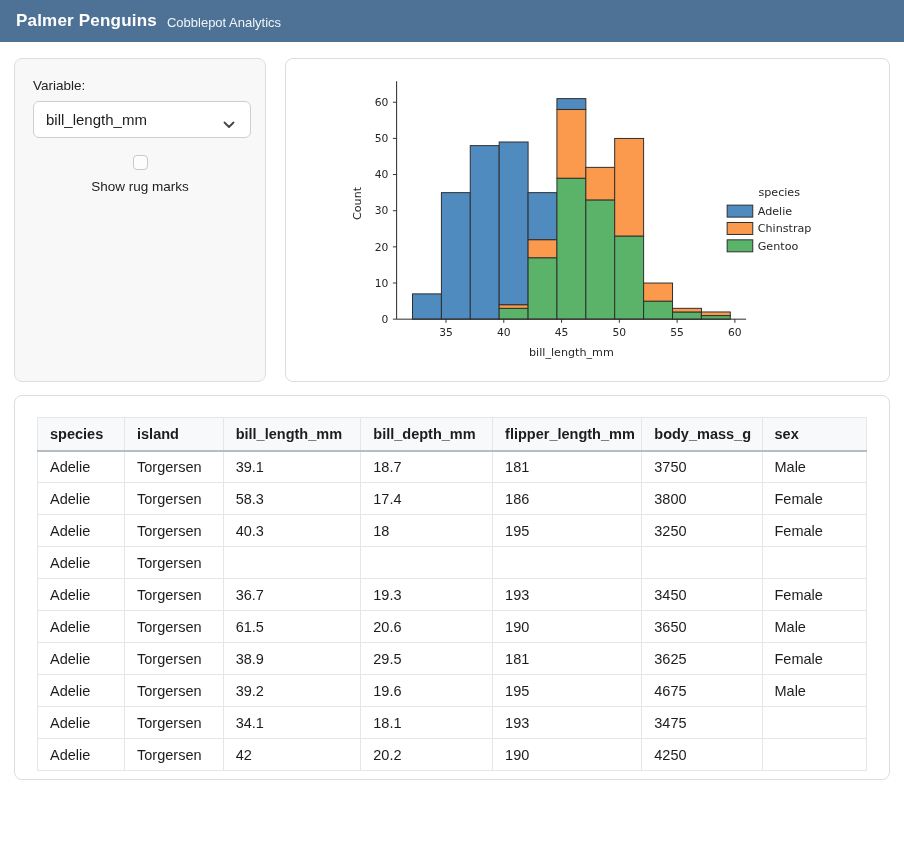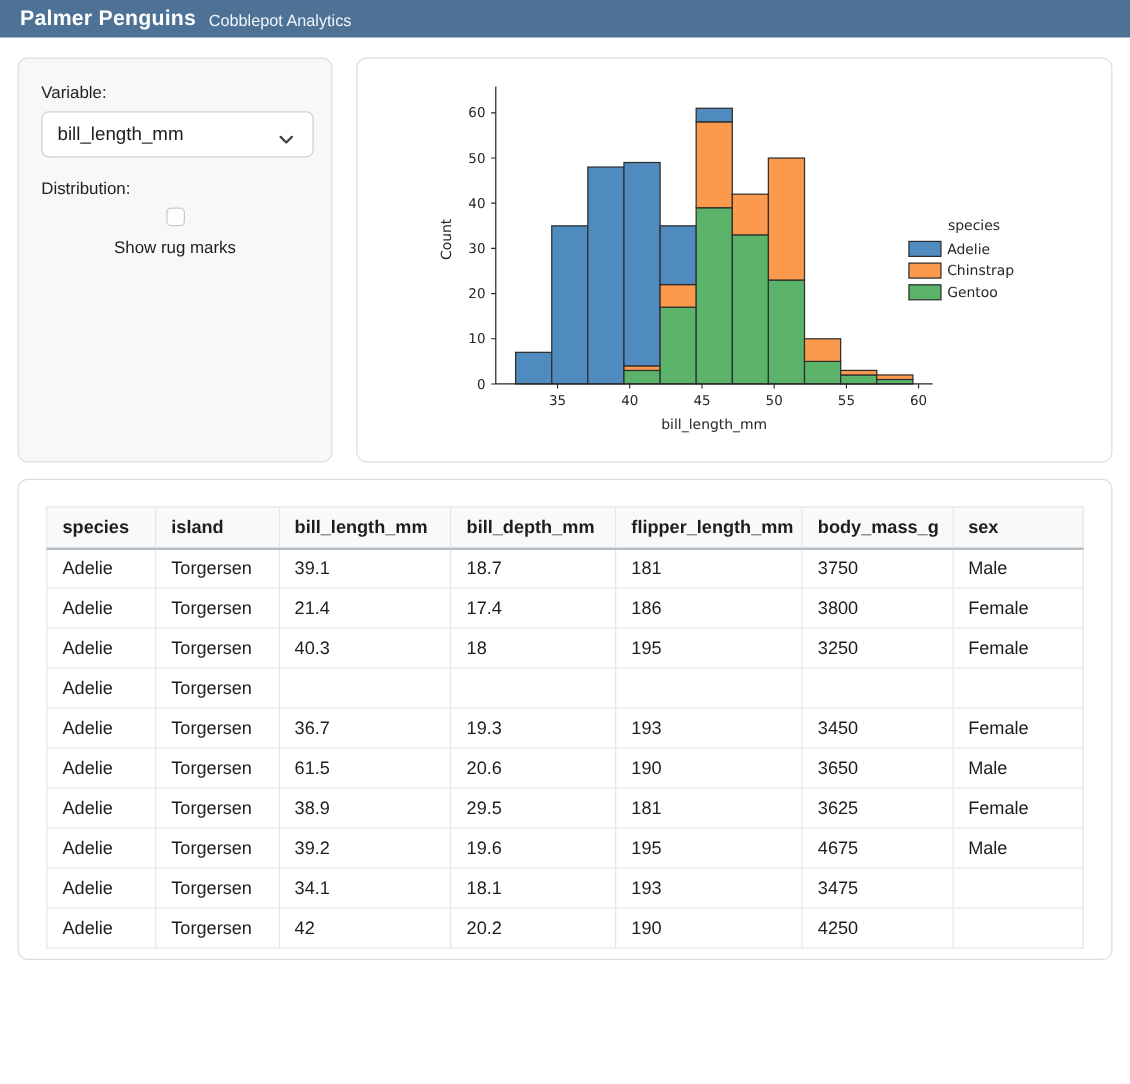--- a/index.html
+++ b/index.html
@@ -1,21 +1,21 @@
 <!DOCTYPE html>
 <html><head>
 <meta charset="utf-8">
 <style>
   * { margin: 0; padding: 0; box-sizing: border-box; }
   html, body { width: 904px; background: #ffffff; font-family: "Liberation Sans", "DejaVu Sans", sans-serif; color: #1d1d1f; }
   body { width: 904px; height: 867px; overflow: hidden; }
 
   
   .app-header {
-    height: 30px; background: #4e7296; color: #ffffff;
+    height: 42px; background: #4e7296; color: #ffffff;
     display: flex; align-items: center; padding: 0 16px; gap: 10px;
   }
   .app-title { font-size: 17px; font-weight: 600; letter-spacing: .2px; }
   .app-subtitle { font-size: 13px; font-weight: 400; color: #f0f4f8; padding-top: 3px; }
 
   
   .content { padding: 16px 14px 0 14px; }
   .top-row { display: flex; gap: 19px; height: 324px; }
   .card {
     border: 1px solid #dddddd; border-radius: 8px; background: #ffffff;
@@ -84,21 +84,20 @@
         <select aria-label="Variable">
           <option>bill_length_mm</option>
         </select>
         <span class="select-chevron">
           <svg width="12" height="8" viewBox="0 0 12 8">
               <path d="M1.5 1.5 L6 6 L10.5 1.5" fill="none" stroke="#444" stroke-width="1.8" stroke-linecap="round" stroke-linejoin="round"></path>
             </svg>
         </span>
       </div>
 
-      <div class="field-label">Distribution:</div>
 
       <div class="checkbox-row">
         <span class="checkbox-box" role="checkbox" aria-checked="false"></span>
         <span class="checkbox-label">Show rug marks</span>
       </div>
     </aside>
 
     <section class="card chart-card">
       <svg id="histogram-svg" width="100%" height="100%" viewBox="0 0 596 380" preserveAspectRatio="xMidYMid meet">
           <rect x="86.2" y="279.4" width="35.0" height="30.6" fill="#4f8bbe" stroke="#2e2e2e" stroke-width="1.2"></rect>
@@ -192,21 +191,21 @@
             <td>Torgersen</td>
             <td>39.1</td>
             <td>18.7</td>
             <td>181</td>
             <td>3750</td>
             <td>Male</td>
           </tr>
           <tr>
             <td>Adelie</td>
             <td>Torgersen</td>
-            <td>21.4</td>
+            <td>58.3</td>
             <td>17.4</td>
             <td>186</td>
             <td>3800</td>
             <td>Female</td>
           </tr>
           <tr>
             <td>Adelie</td>
             <td>Torgersen</td>
             <td>40.3</td>
             <td>18</td>

